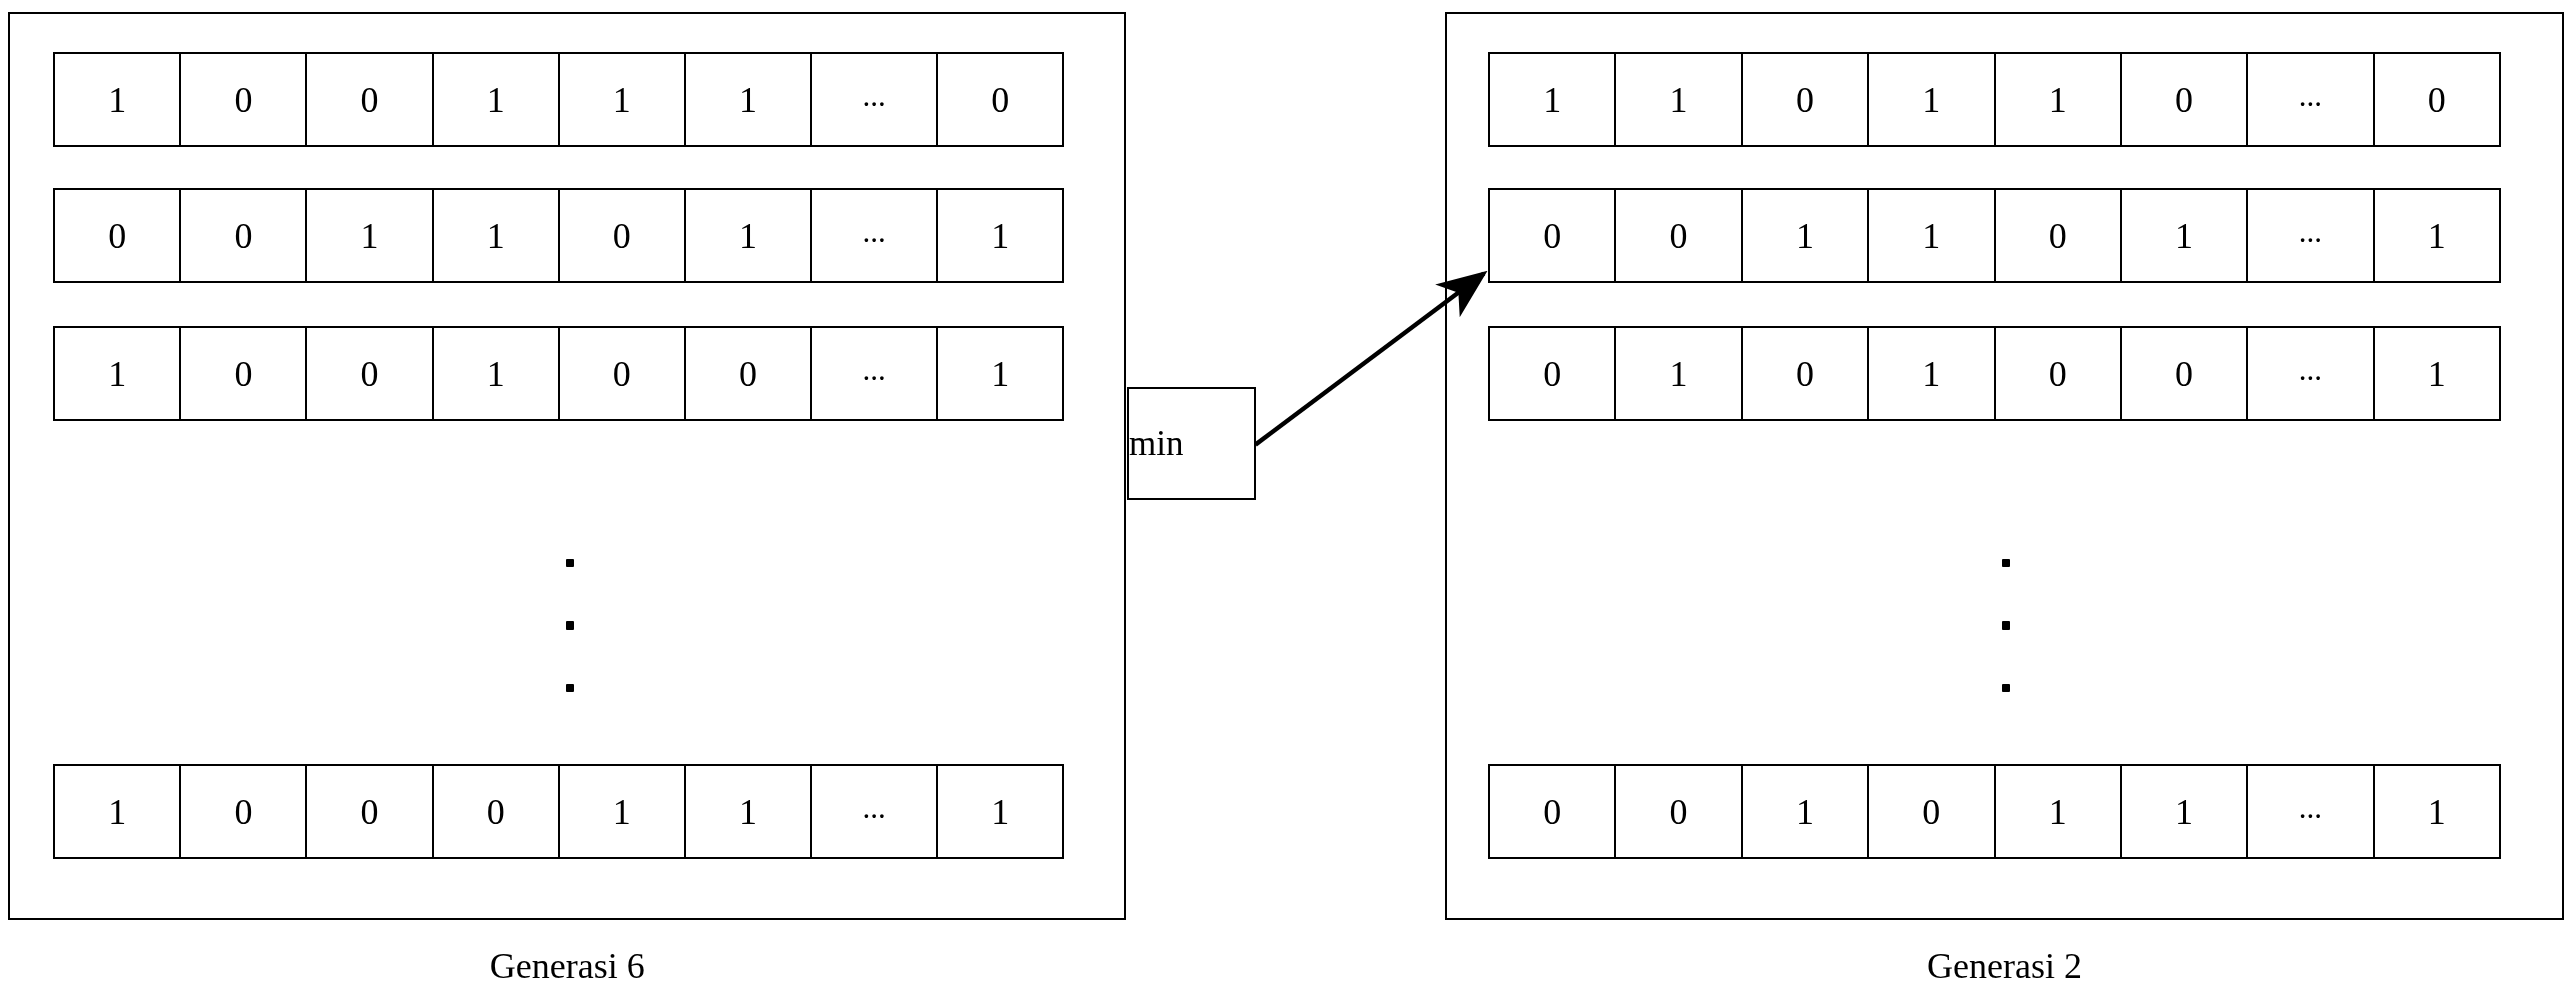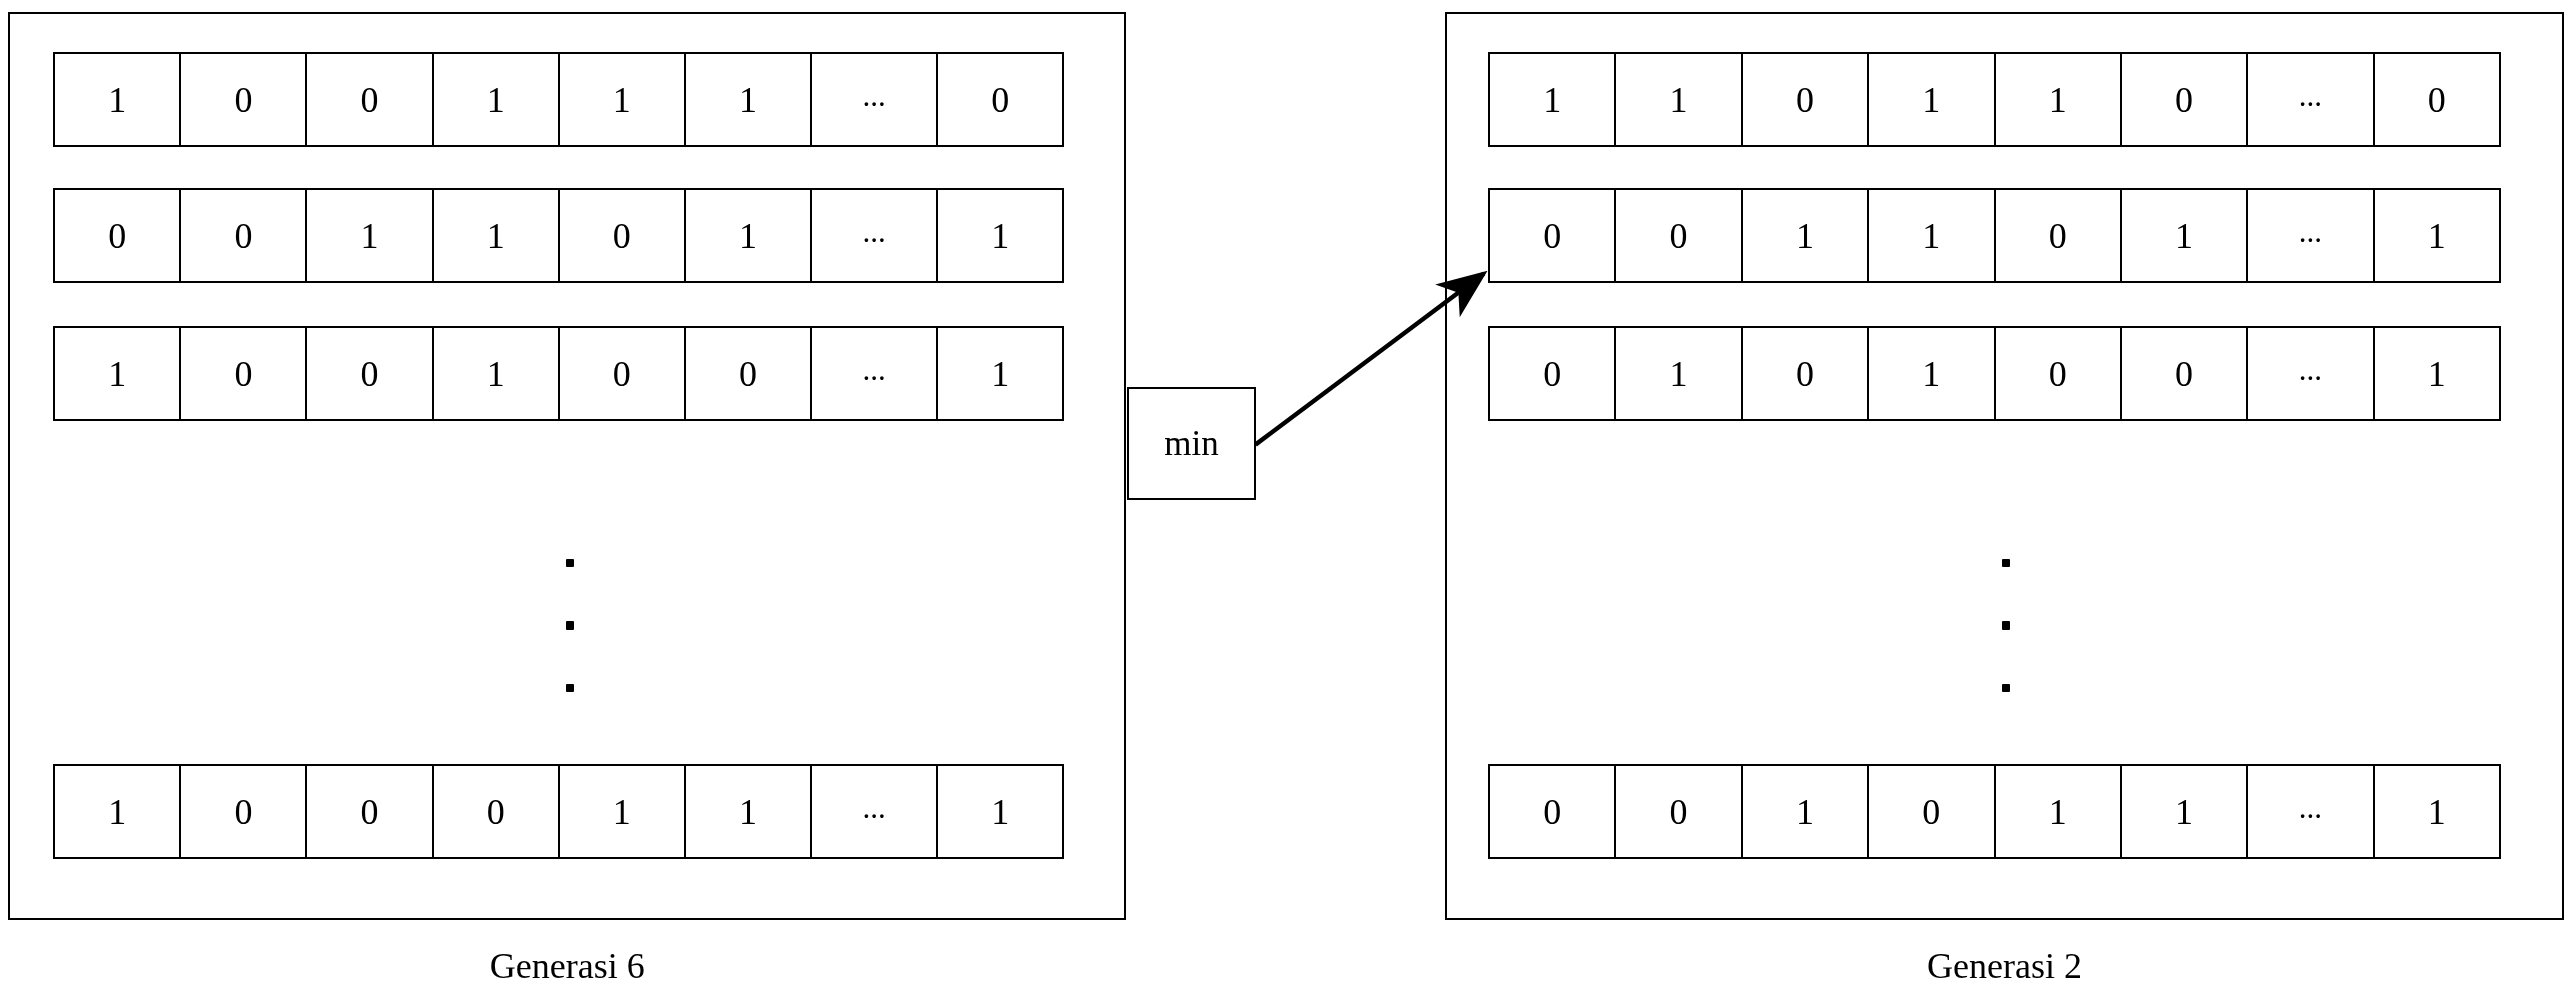--- a/index.html
+++ b/index.html
@@ -99,21 +99,20 @@
     position: absolute;
     left: 1127px;
     top: 387px;
     width: 129px;
     height: 113px;
     box-sizing: border-box;
     border: 2.7px solid #000000;
     background: #ffffff;
     display: flex;
     align-items: center;
-    justify-content: center;
     font-size: 35px;
     line-height: 1;
   }
 
   
   #connector-arrow {
     position: absolute;
     left: 1240px;
     top: 255px;
     width: 273px;

